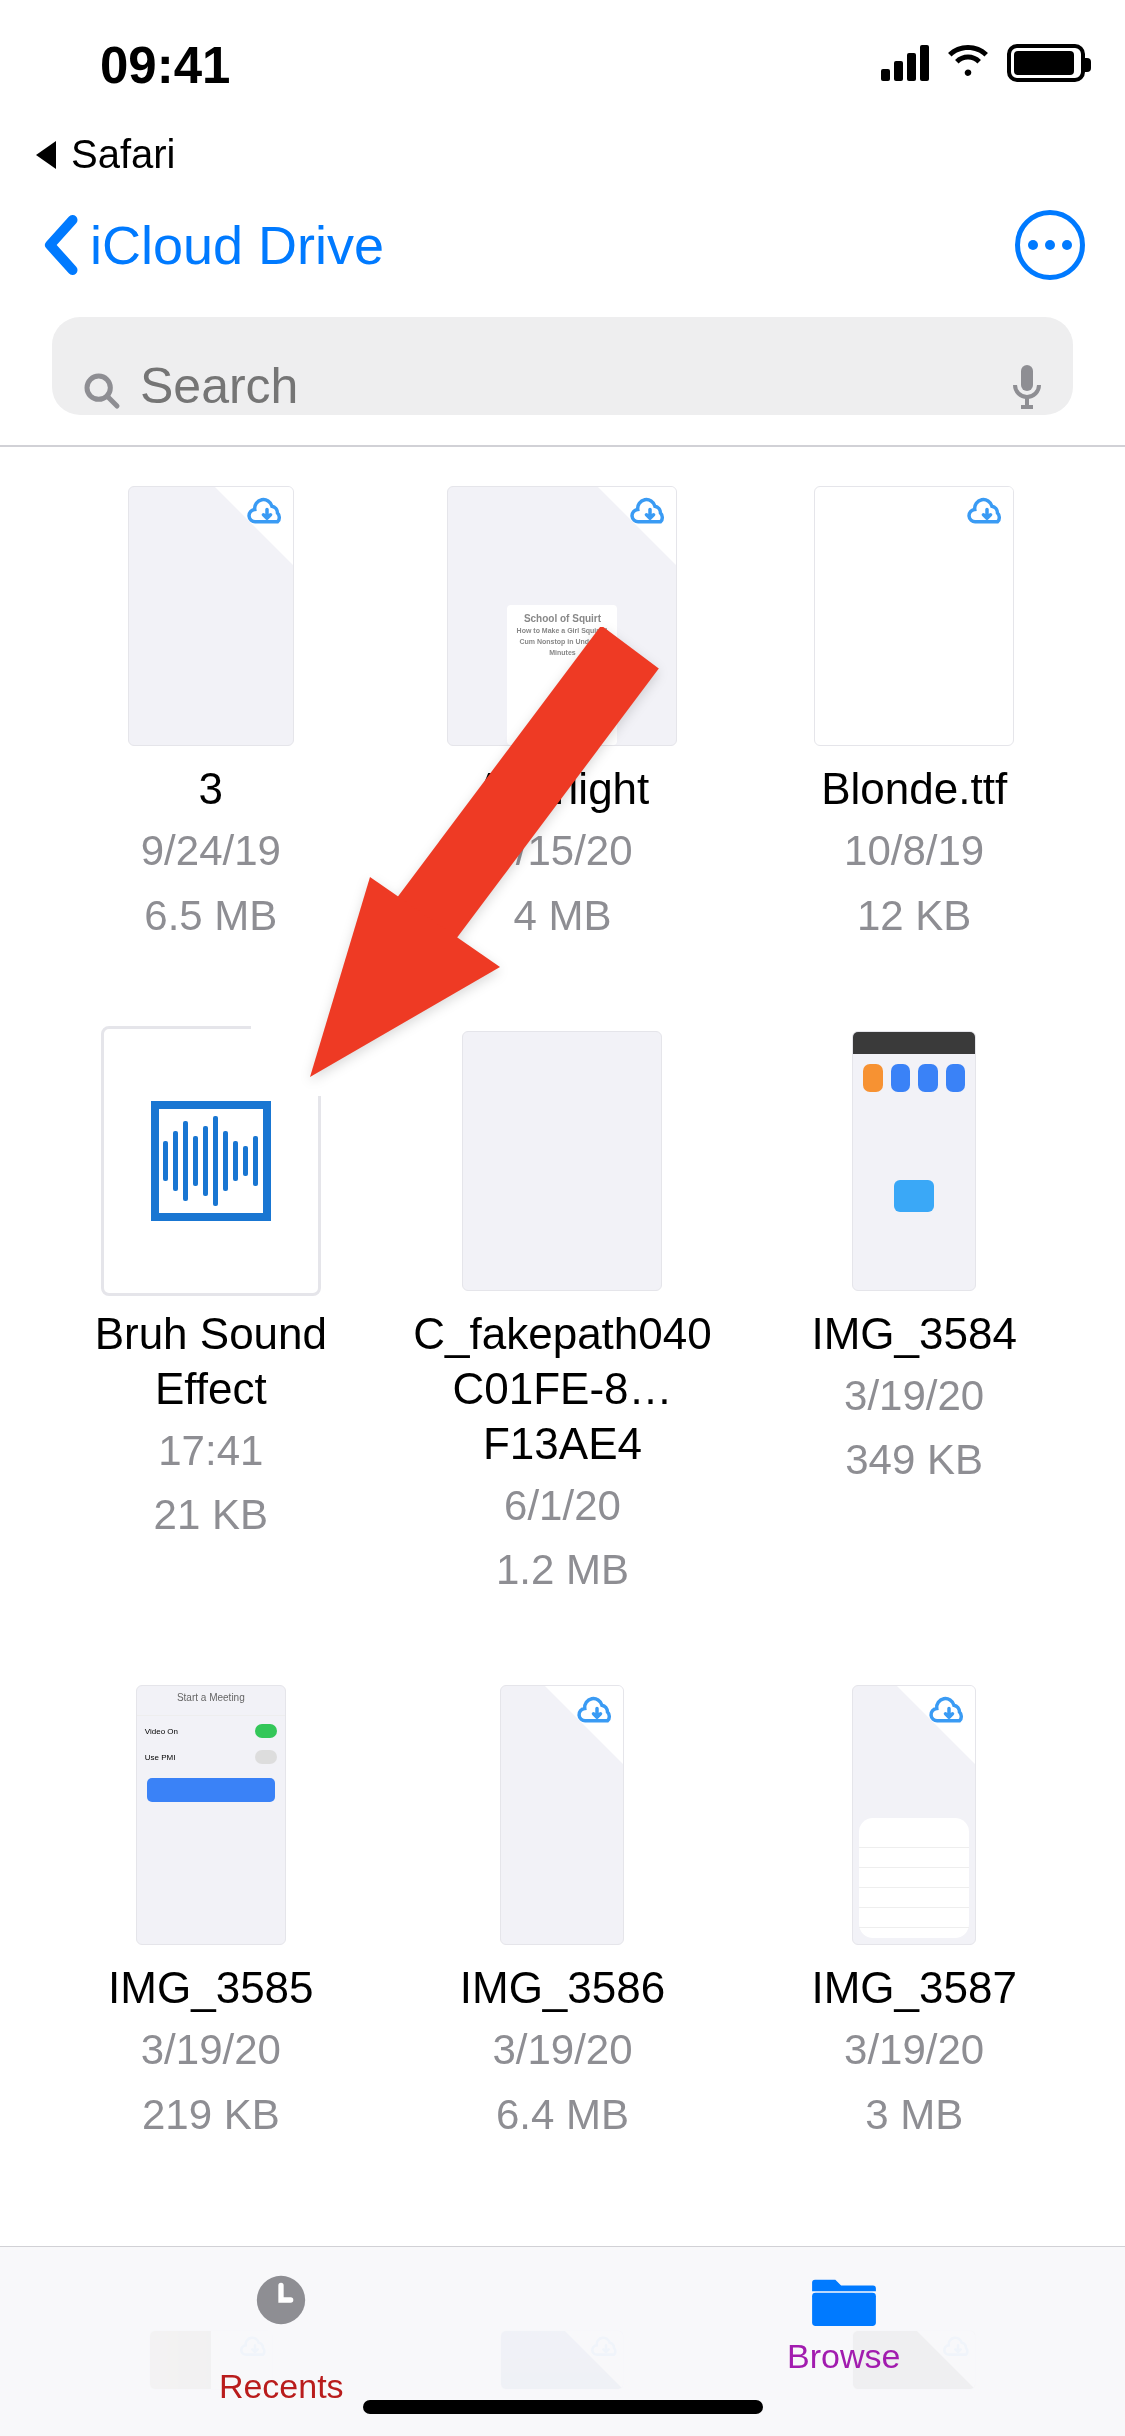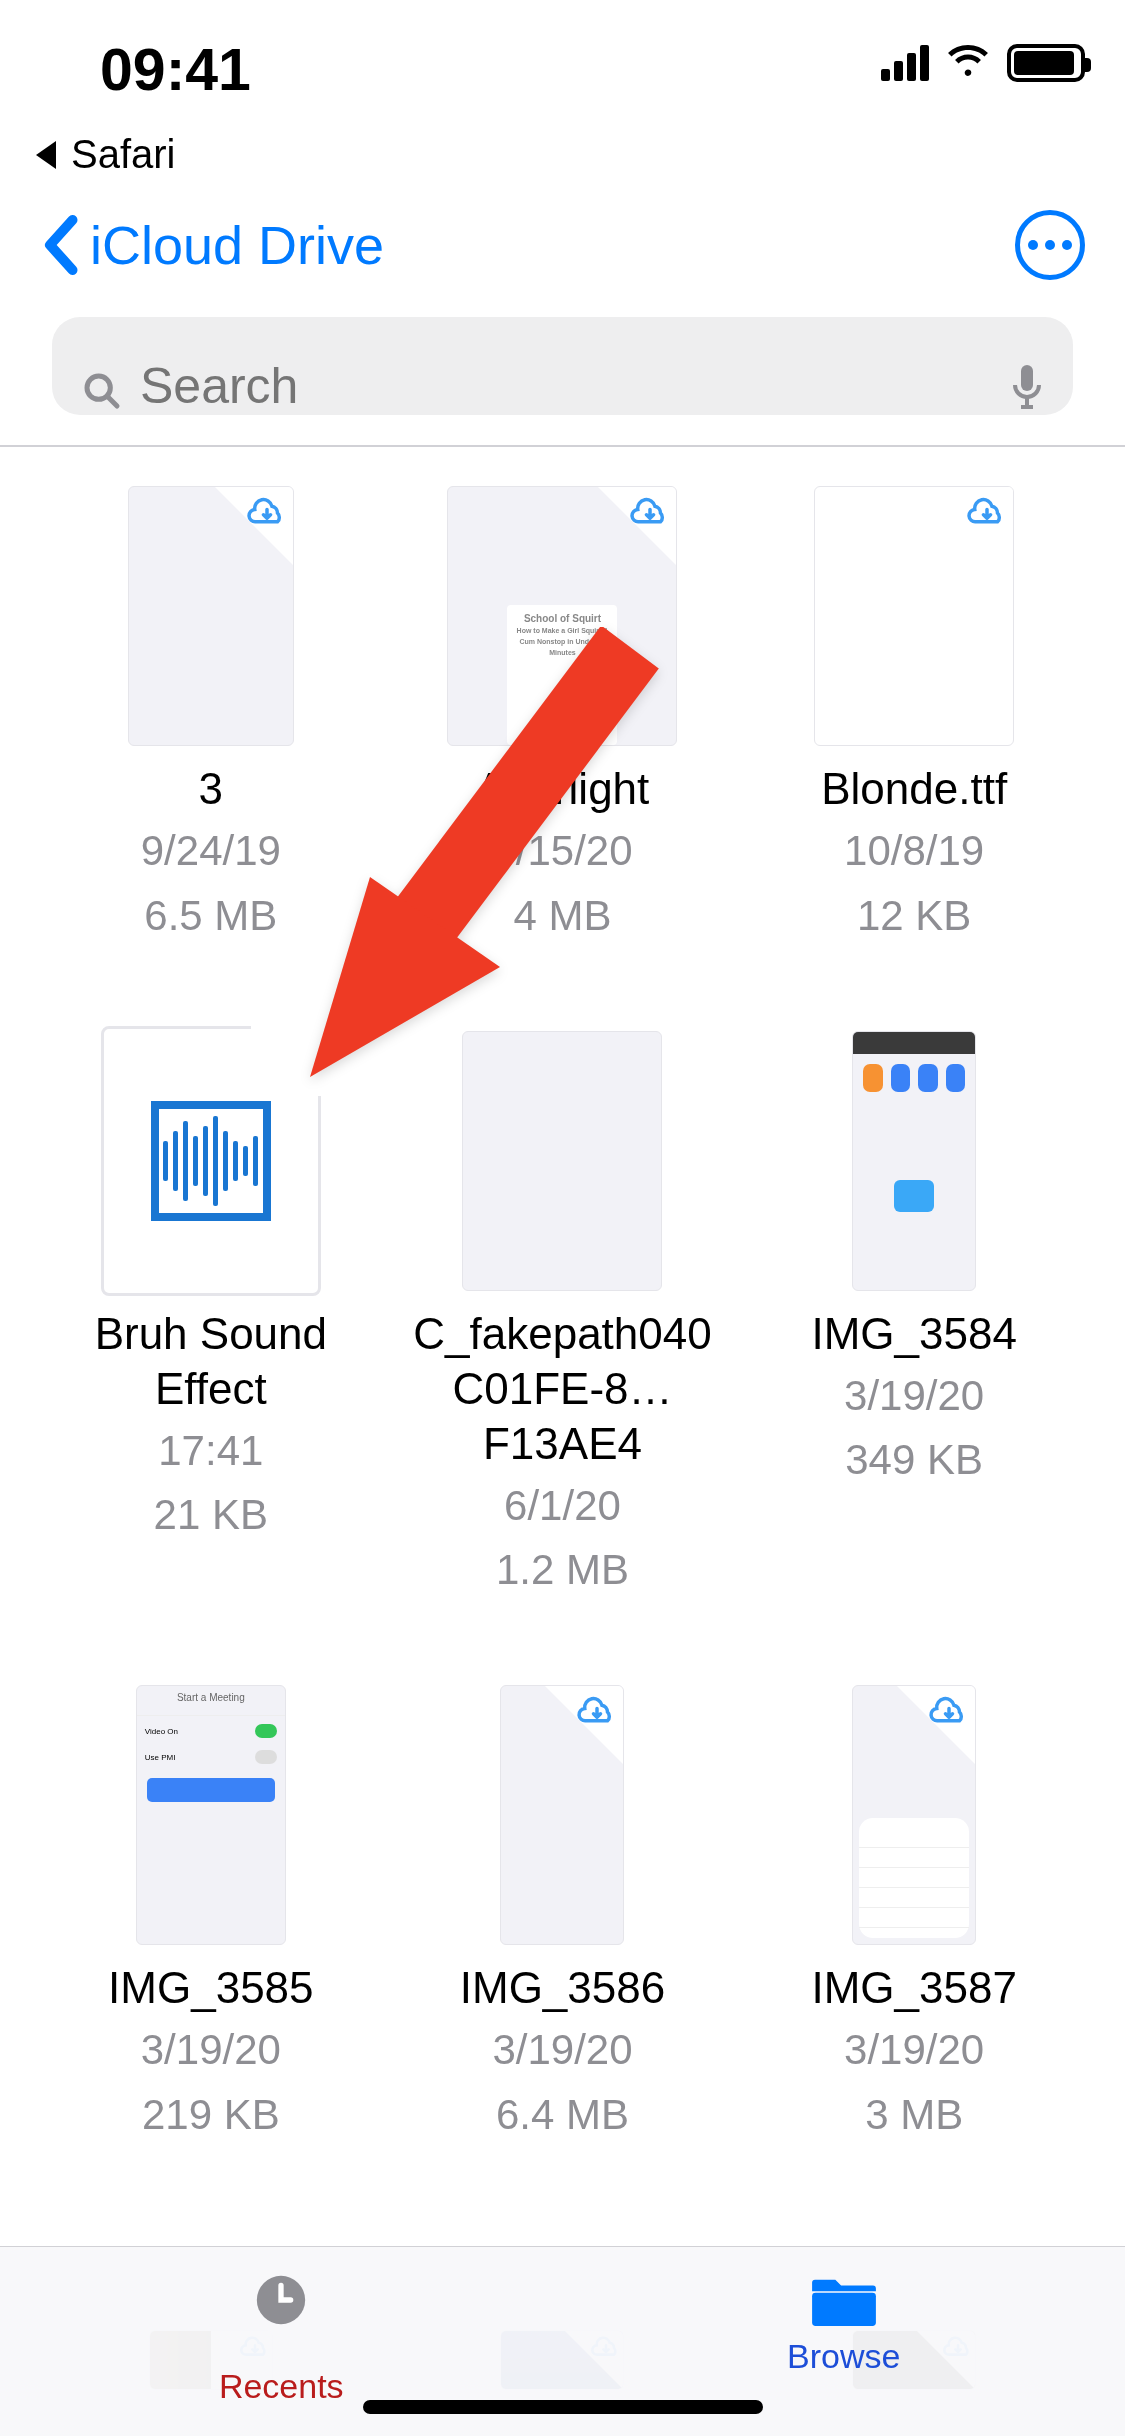--- a/index.html
+++ b/index.html
@@ -1,21 +1,21 @@
 <!DOCTYPE html>
 <html><head>
 <meta charset="utf-8">
 <style>
   * { box-sizing: border-box; margin: 0; padding: 0; }
   html, body { width: 1125px; height: 2436px; font-family: -apple-system, "SF Pro Text", "Helvetica Neue", Arial, sans-serif; background: #fff; -webkit-font-smoothing: antialiased; }
   body { transform-origin: top left; }
 
   
   .status-bar { height: 132px; display: flex; align-items: flex-start; padding: 36px 40px 0 40px; justify-content: space-between; }
-  .sb-time { font-size: 59px; font-weight: 600; letter-spacing: 0; padding-left: 60px; text-align: center; }
+  .sb-time { font-size: 51px; font-weight: 600; letter-spacing: 0; padding-left: 60px; text-align: center; }
   .sb-right { display: flex; align-items: center; gap: 18px; padding-top: 4px; }
   .cell-bars { display:flex; align-items:flex-end; gap:4px; height:36px; }
   .cell-bars i { width:9px; background:#000; border-radius:2px; display:block; }
   .cell-bars i:nth-child(1){height:12px}
   .cell-bars i:nth-child(2){height:20px}
   .cell-bars i:nth-child(3){height:28px}
   .cell-bars i:nth-child(4){height:36px}
   .wifi-ic svg { width:42px; height:42px; }
   .batt { width:78px; height:38px; border:4px solid #000; border-radius:10px; position:relative; }
   .batt::after { content:""; position:absolute; right:-10px; top:10px; width:6px; height:14px; background:#000; border-radius:0 4px 4px 0; }
@@ -78,21 +78,21 @@
 
   
   .anno-arrow { position:absolute; }
   .anno-arrow svg { filter: drop-shadow(0 4px 6px rgba(0,0,0,0.15)); }
 
   
   .tabbar { position:fixed; bottom:0; left:0; width:1125px; height:190px; background:rgba(248,248,250,0.96); border-top:1px solid #d1d1d6; display:flex; justify-content:space-around; padding-top:24px; }
   .tab { display:flex; flex-direction:column; align-items:center; gap:8px; width:300px; }
   .tab-label { font-size:34px; }
   .tab svg { width:72px; height:58px; }
-  .tab.active .tab-label { color:#1d4ed8; }
+  .tab.active .tab-label { color:#a21caf; }
   .tab.inactive .tab-label { color:#b91c1c;margin-top:30px; }
   .home-ind { position:absolute; bottom:22px; left:50%; transform:translateX(-50%); width:400px; height:14px; background:#000; border-radius:20px; }
 
 </style>
 </head>
 <body>
 
 <div class="status-bar">
   <div>
     <div class="sb-time">09:41</div>

